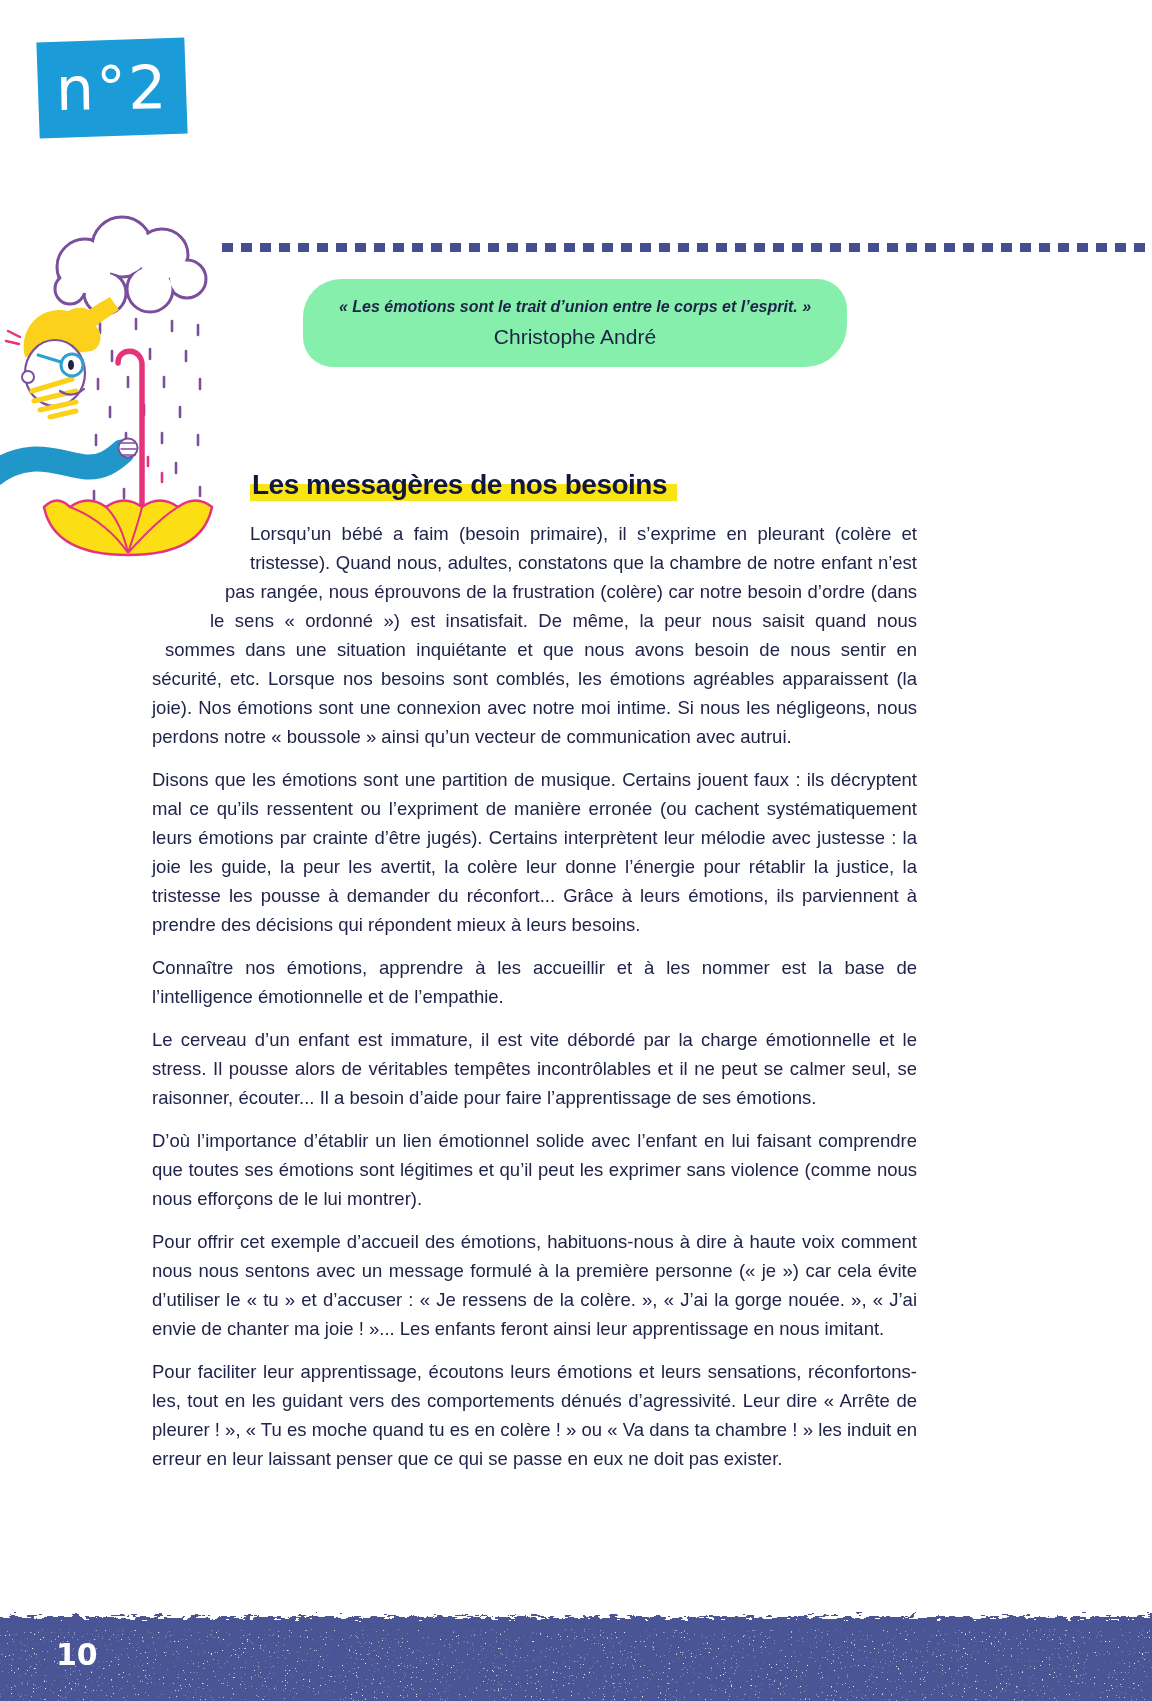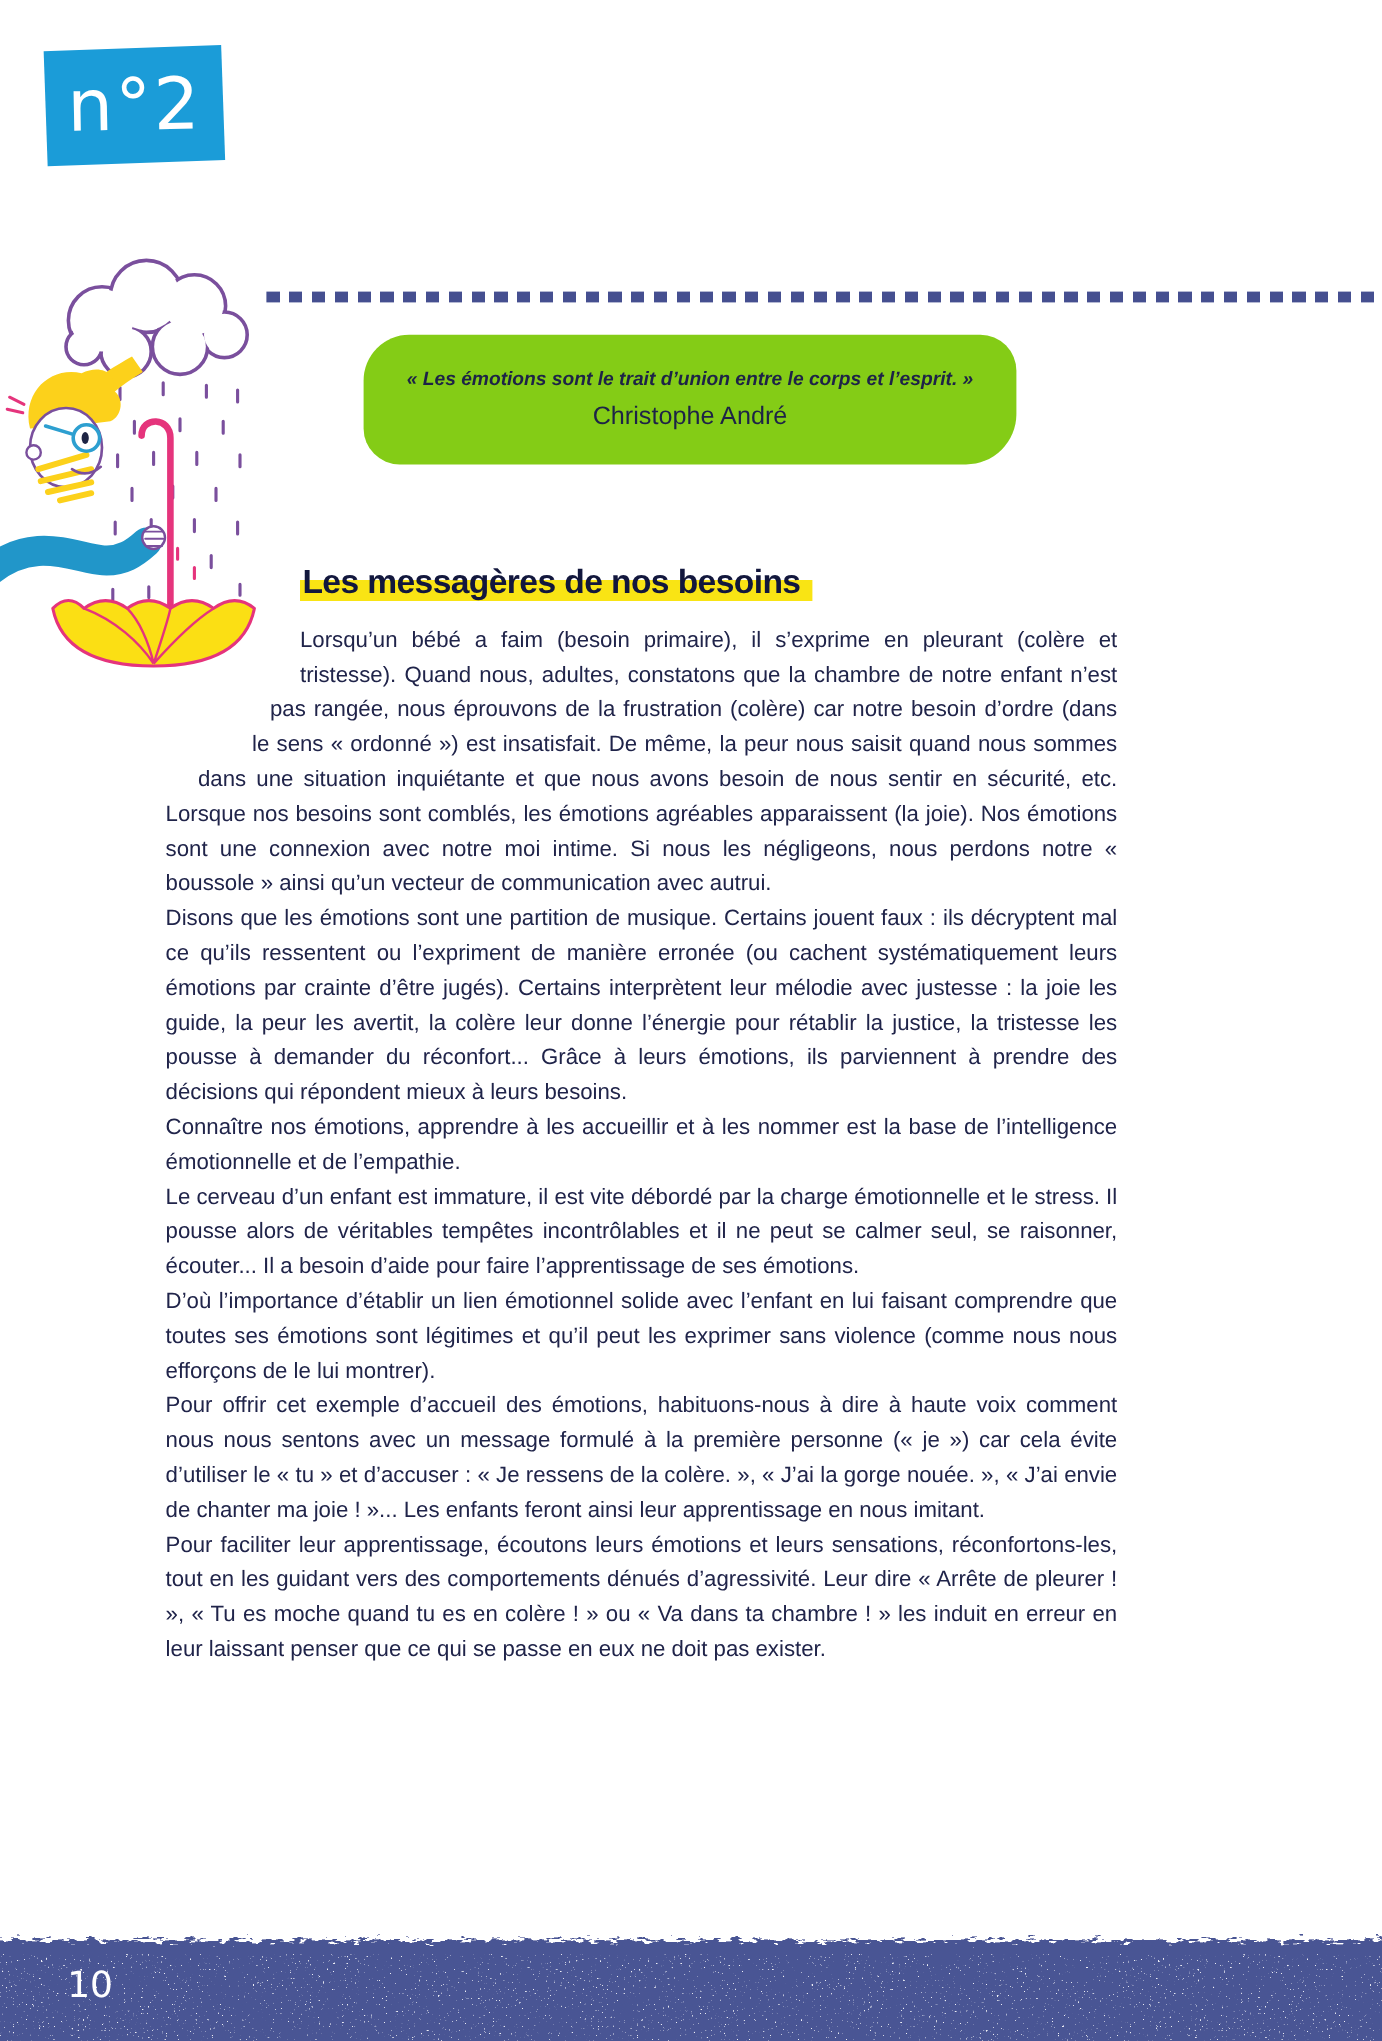--- a/index.html
+++ b/index.html
@@ -22,22 +22,22 @@
     position:absolute;left:222px;top:62px;width:920px;
     font-family:"DejaVu Sans",sans-serif;font-size:50px;line-height:62px;
     color:#454f90;letter-spacing:-1px;
   }
   .dash-rule{
     position:absolute;left:222px;top:243px;width:930px;height:9px;
     background:repeating-linear-gradient(to right,#454f90 0 11px,transparent 11px 19px);
   }
   
   .quote-box{
-    position:absolute;left:303px;top:279px;width:544px;height:108px;
-    background:#84cc16;border-radius:38px 30px 42px 30px;
+    position:absolute;left:303px;top:279px;width:544px;height:88px;
+    background:#86efac;border-radius:38px 30px 42px 30px;
     display:flex;flex-direction:column;align-items:center;justify-content:center;
     text-align:center;
   }
   .quote-text{
     font-size:16px;font-weight:bold;font-style:italic;color:#1d2347;white-space:nowrap;
   }
   .quote-author{
     margin-top:9px;font-size:21px;color:#1d2347;
   }
   
@@ -54,28 +54,28 @@
   h2.sect{
     margin:0 0 13px 0;font-family:Liberation Sans, sans-serif;
     font-size:28px;line-height:40px;color:#12173d;letter-spacing:-0.5px;
     font-weight:bold;text-align:left;
   }
   h2.sect .hl{
     background:linear-gradient(to bottom,transparent 44%,#f9e414 44%,#f9e414 97%,transparent 97%);
     padding:0 10px 2px 2px;
   }
   h2.sect2{margin-top:48px;}
-  .content p{margin:0;}
+  .content p{margin:14px;}
   .content b{font-weight:normal;}
   
   .footer{position:absolute;left:0;bottom:0;width:1152px;height:100px;}
   .footer svg{display:block;}
   .page-number{
     position:absolute;left:56px;top:36px;
-    font-family:"DejaVu Sans",sans-serif;font-size:30px;color:#ffffff;
+    font-family:"DejaVu Sans",sans-serif;font-size:30px;color:#ffffff;font-weight:bold;
   }
 </style>
 </head>
 <body>
 
 <div class="page">
 
   <div class="badge">
     <span class="badge-label">n°2</span>
   </div>

